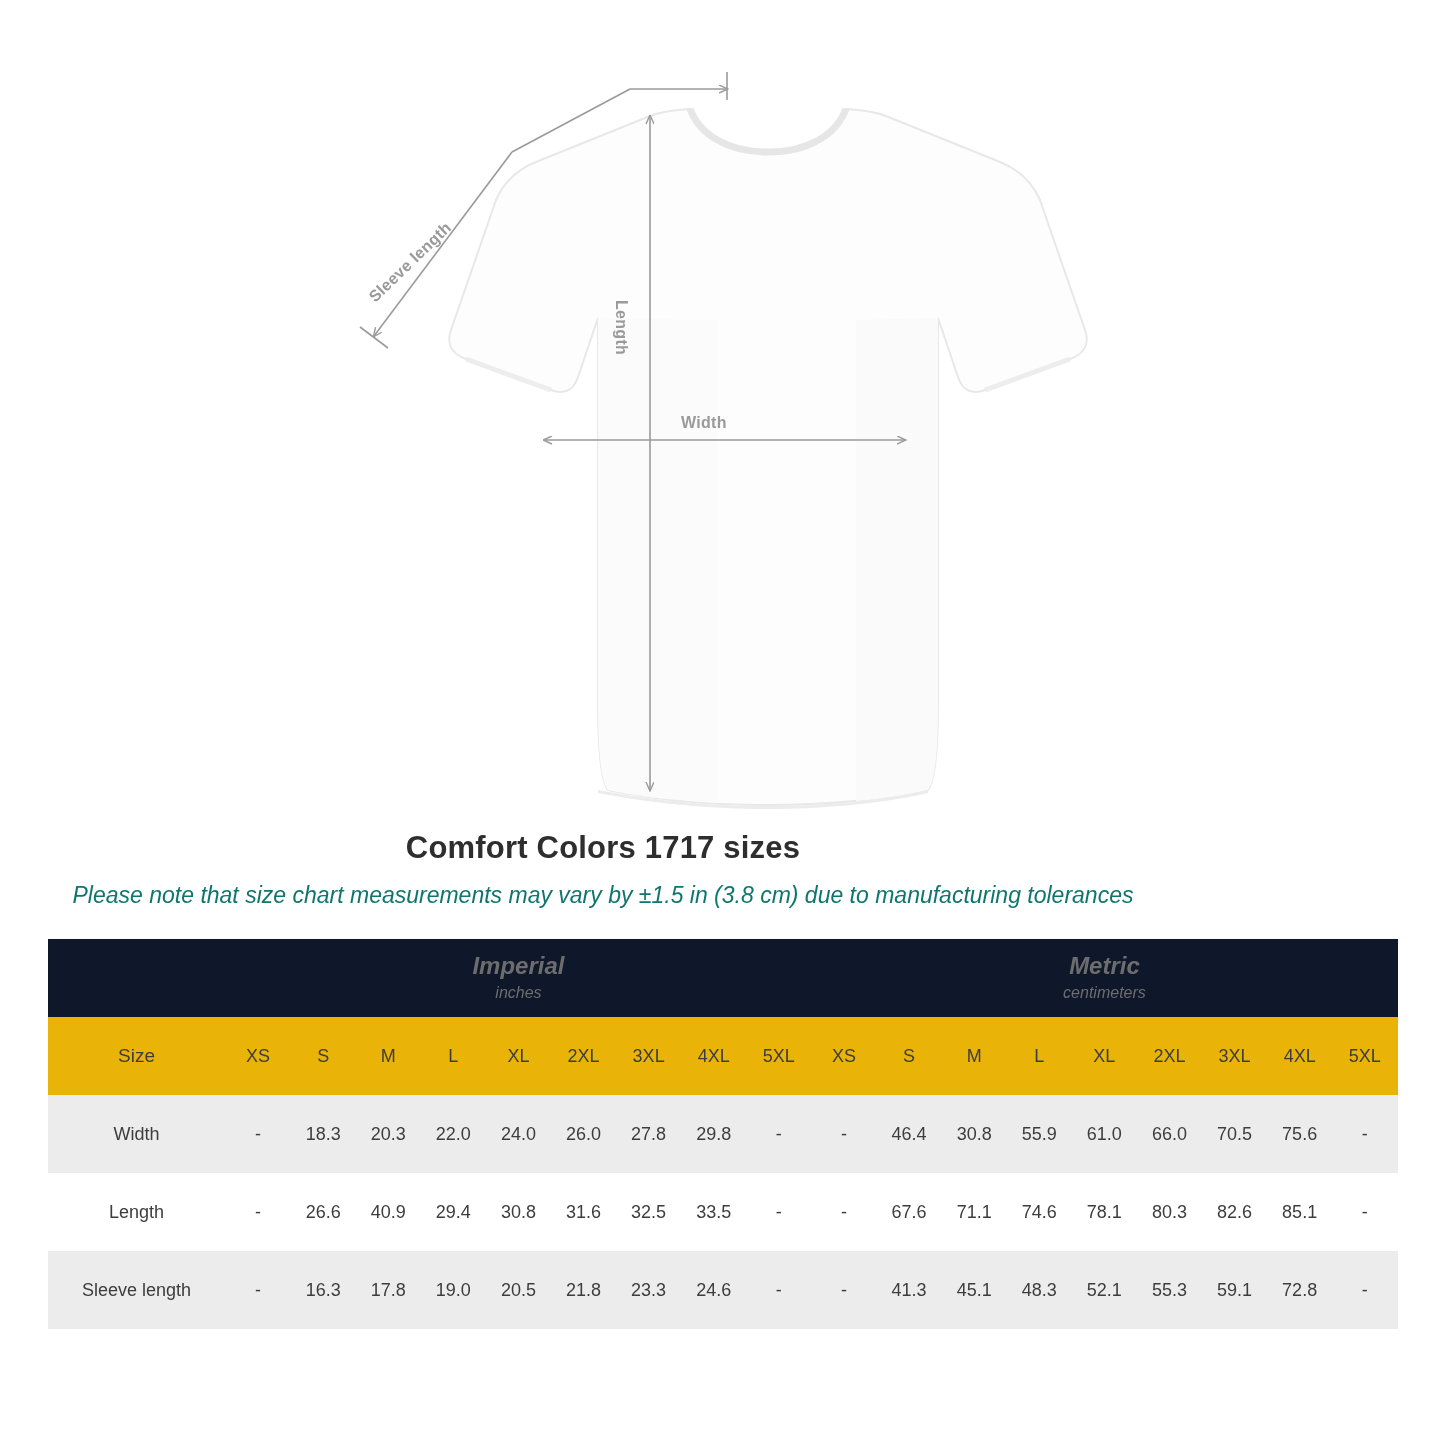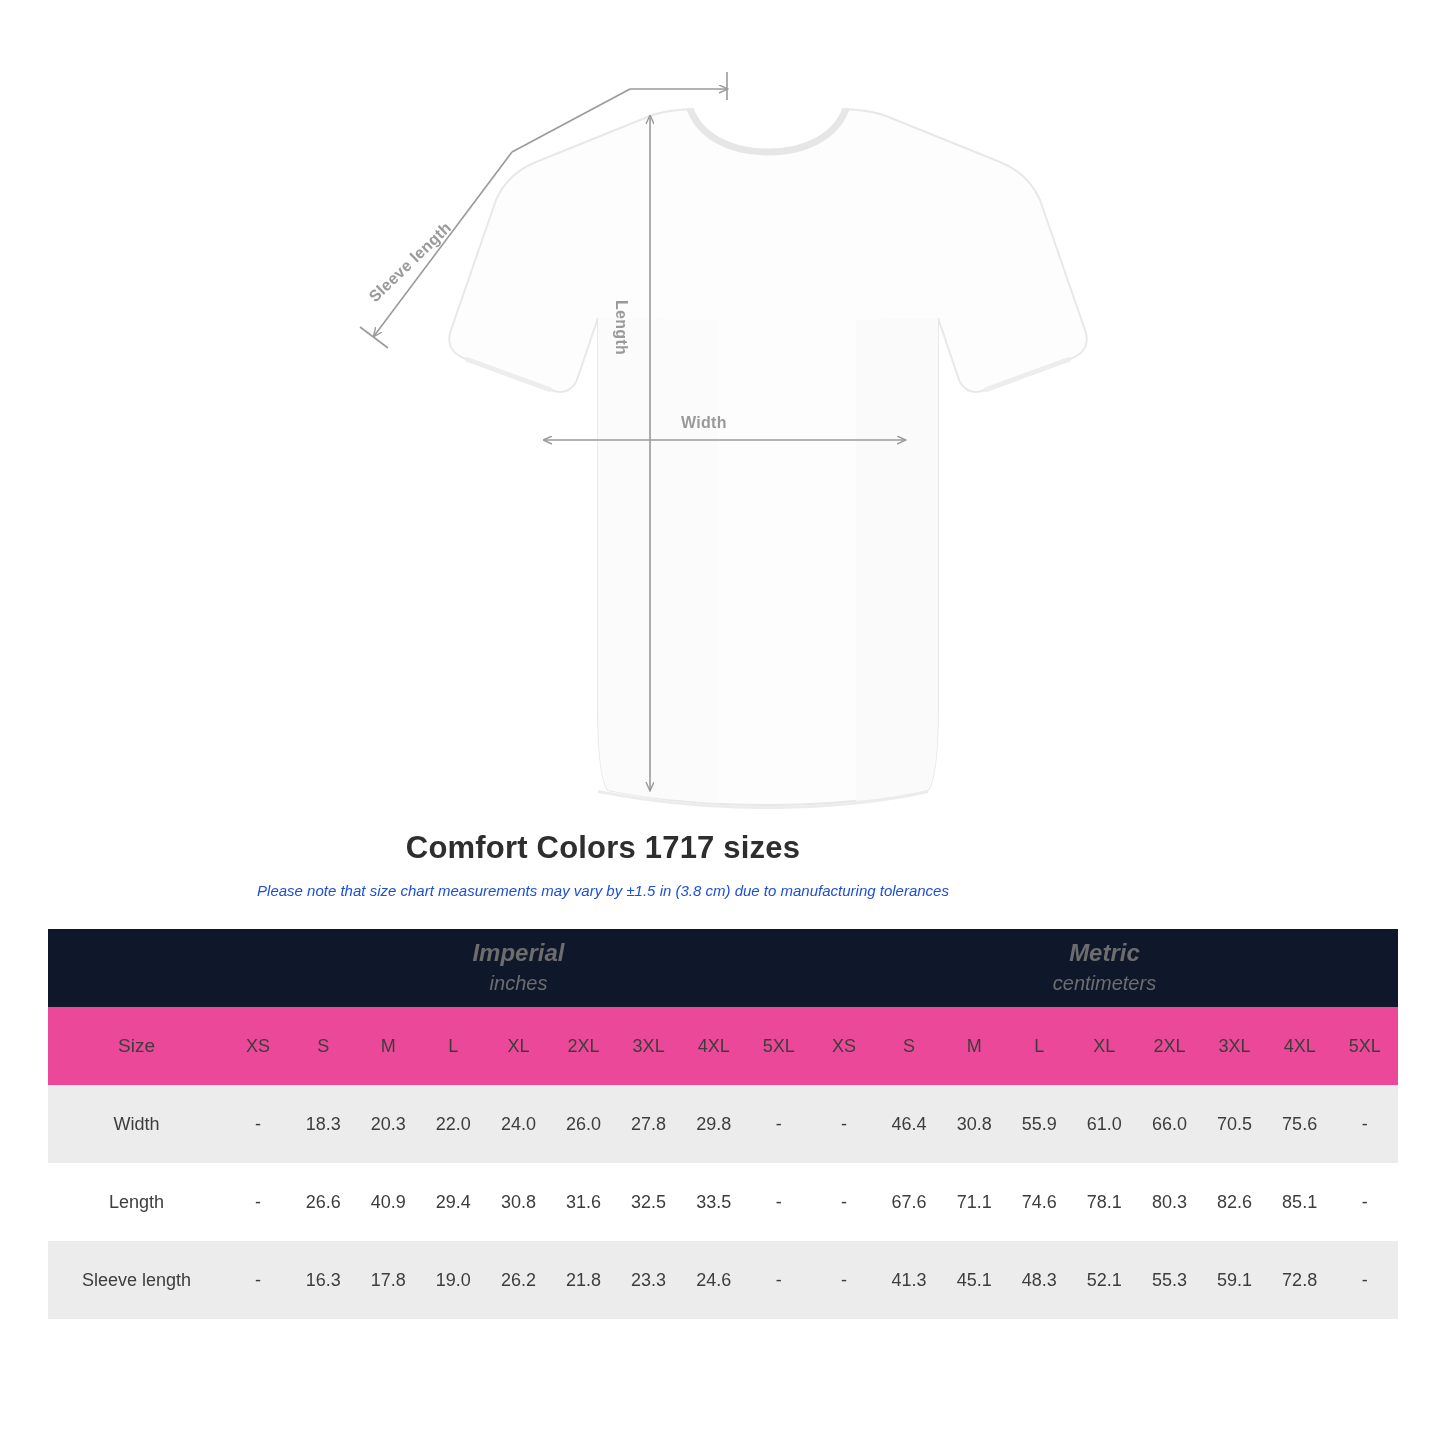--- a/index.html
+++ b/index.html
@@ -57,23 +57,23 @@
     text-align: center;
   }
   .chart-title {
     font-size: 31px;
     font-weight: bold;
     color: #2e2e2e;
     margin: 0 0 16px 0;
     letter-spacing: 0.2px;
   }
   .chart-note {
-    font-size: 15px;
+    font-size: 23px;
     font-style: italic;
-    color: #1d4ed8;
+    color: #0f766e;
     margin: 0 0 30px 0;
   }
 
   
   .table-wrap {
     width: 1350px;
     margin: 0 auto;
   }
   table.size-table {
     width: 100%;
@@ -98,29 +98,29 @@
     height: 112px;
   }
   .unit-name {
     font-size: 24px;
     font-style: italic;
     font-weight: bold;
     color: #6d6d6d;
     line-height: 1.25;
   }
   .unit-sub {
-    font-size: 20px;
+    font-size: 16px;
     font-style: italic;
     color: #6d6d6d;
     line-height: 1.5;
     text-align: center;
   }
 
   .headrow td {
-    background: #ec4899;
+    background: #eab308;
     font-weight: bold;
     font-size: 18px;
     color: #333333;
   }
   .headrow td.rowlabel { font-size: 19px; }
 
   tr.shade td { background: #ececec; }
   tr.plain td { background: #ffffff; }
 
   td.rowlabel {
@@ -312,21 +312,21 @@
         <td>85.1</td>
         <td>-</td>
       </tr>
 
       <tr class="shade">
         <td class="rowlabel">Sleeve length</td>
         <td>-</td>
         <td>16.3</td>
         <td>17.8</td>
         <td>19.0</td>
-        <td>26.2</td>
+        <td>20.5</td>
         <td>21.8</td>
         <td>23.3</td>
         <td>24.6</td>
         <td>-</td>
         <td>-</td>
         <td>41.3</td>
         <td>45.1</td>
         <td>48.3</td>
         <td>52.1</td>
         <td>55.3</td>

